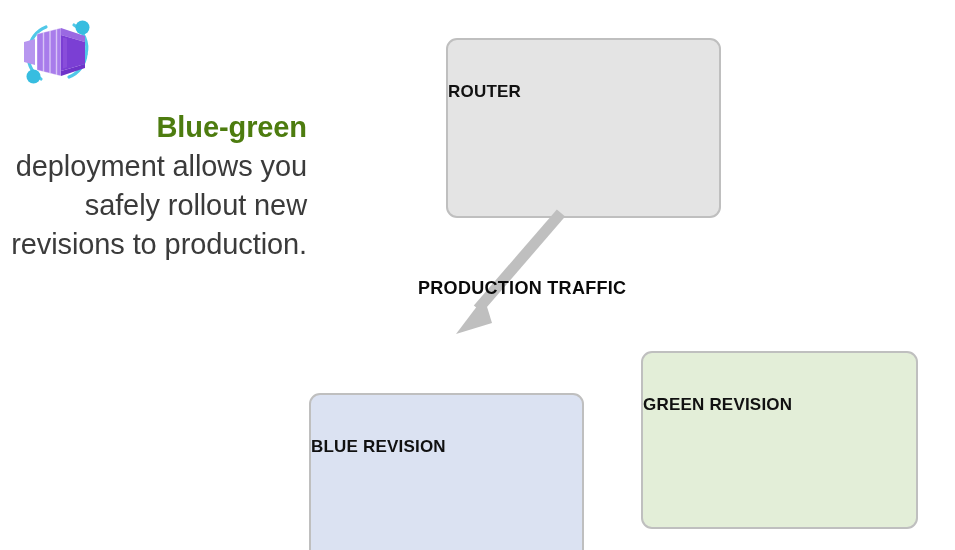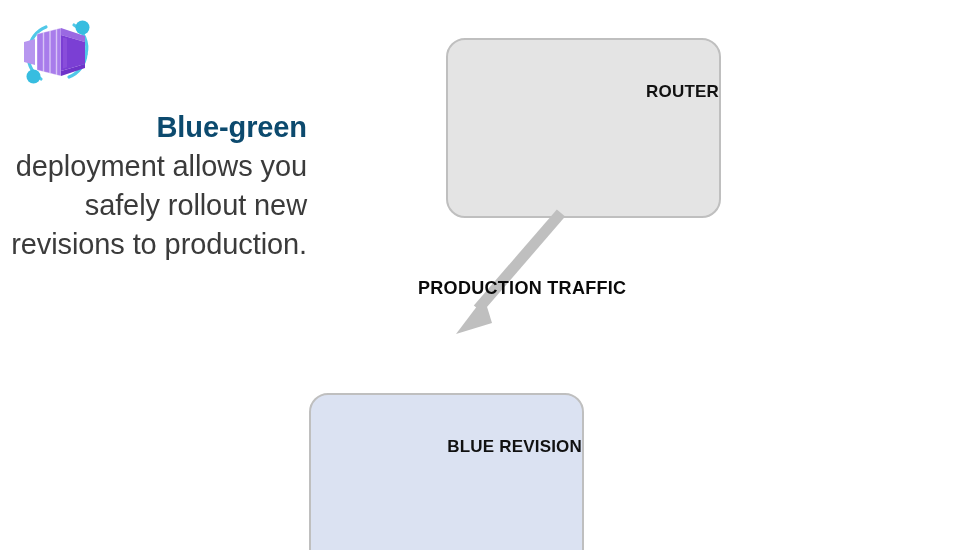--- a/index.html
+++ b/index.html
@@ -35,32 +35,31 @@
     width: 302px;
     text-align: right;
     font-size: 29px;
     line-height: 39px;
     color: #3b3b3b;
     font-weight: 400;
     letter-spacing: -0.1px;
   }
   #caption .lead {
     font-weight: bold;
-    color: #0c4a6e;
+    color: #4d7c0f;
   }
 
   
   .node {
     position: absolute;
     box-sizing: border-box;
     border: 2px solid #bfbfbf;
-    border-radius: 19px;
+    border-radius: 11px;
     display: flex;
-    justify-content: flex-end;
-    padding-left: 22px;
+    justify-content: flex-start;
   }
   .node .node-label {
     font-size: 17px;
     font-weight: bold;
     color: #111111;
     letter-spacing: 0.2px;
     white-space: nowrap;
   }
 
   #router-node {
@@ -165,14 +164,17 @@
 
     <polygon points="26,129 54,92 62,118" fill="#bfbfbf"></polygon>
   </svg>
 
   <div id="traffic-label">PRODUCTION TRAFFIC</div>
 
   <div class="node" id="blue-node">
     <span class="node-label">BLUE REVISION</span>
   </div>
 
+  <div class="node" id="green-node">
+    <span class="node-label">GREEN REVISION</span>
+  </div>
 
 </div>
 
 </body></html>

